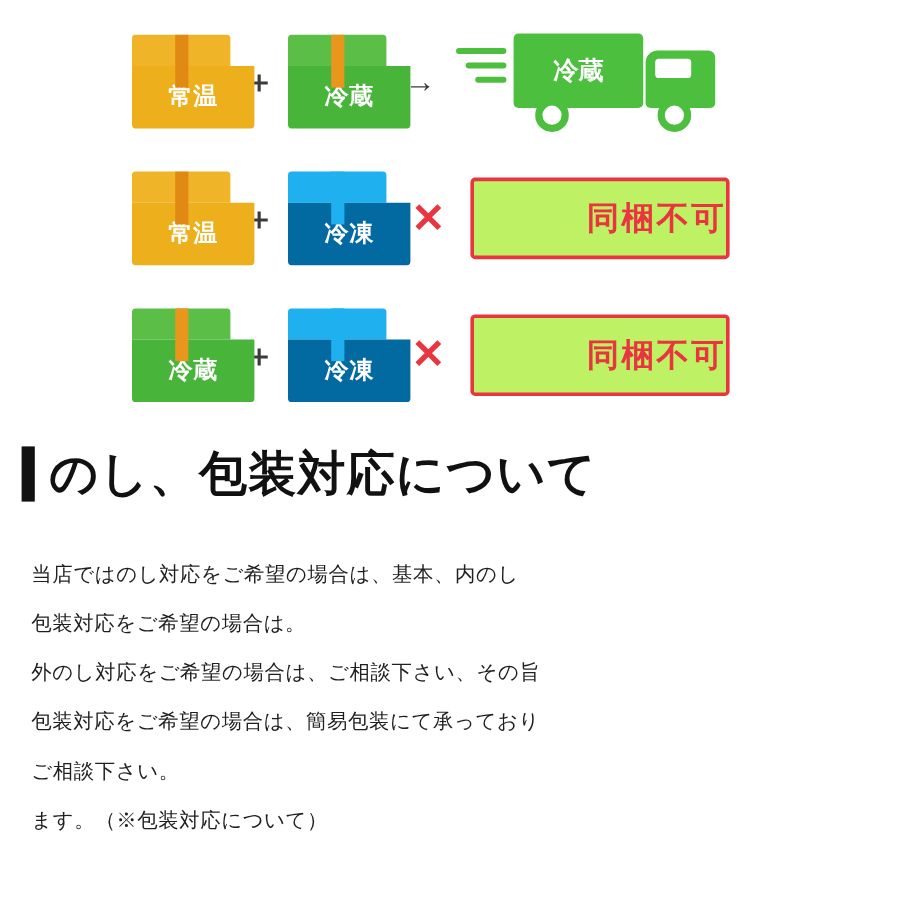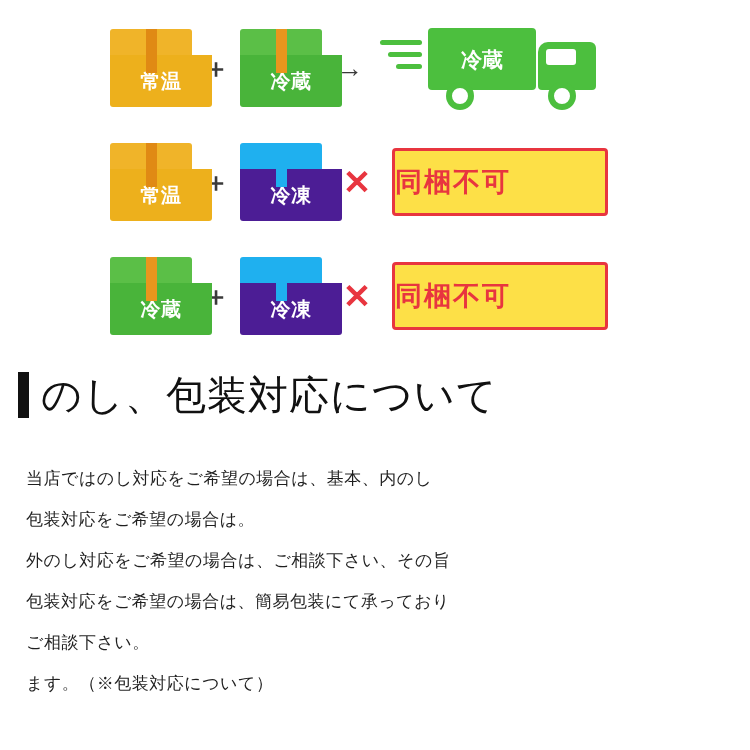--- a/index.html
+++ b/index.html
@@ -88,21 +88,21 @@
 
   .box.amb .lid  { background: #f0b429; }
   .box.amb .body { background: #edb01c; }
   .box.amb .tape { background: #e08a14; }
 
   .box.chill .lid  { background: #5bbf47; }
   .box.chill .body { background: #49b43a; }
   .box.chill .tape { background: #e9961d; }
 
   .box.frozen .lid  { background: #1fb0ef; }
-  .box.frozen .body { background: #4c1d95; }
+  .box.frozen .body { background: #0369a1; }
   .box.frozen .tape { background: #1fb0ef; }
 
   .plus {
     flex: 0 0 auto;
     width: 48px;
     text-align: center;
     font-size: 26px;
     font-weight: bold;
     color: #3a3a3a;
     line-height: 1;
@@ -204,22 +204,22 @@
 
   
   .ng-banner {
     flex: 0 0 auto;
     width: 210px;
     height: 62px;
     border: 3px solid #e8353f;
     border-radius: 4px;
     display: flex;
     align-items: center;
-    justify-content: flex-start;
-    background: #fde047;
+    justify-content: flex-end;
+    background: #bef264;
   }
   .ng-banner span {
     color: #e8353f;
     font-size: 27px;
     font-weight: bold;
     letter-spacing: 2px;
     line-height: 1;
   }
 
   
@@ -233,21 +233,21 @@
   .heading .bar {
     width: 11px;
     height: 46px;
     background: #111111;
     margin-right: 12px;
     flex: 0 0 auto;
   }
   .heading h1 {
     margin: 0;
     font-size: 40px;
-    font-weight: normal;
+    font-weight: bold;
     letter-spacing: 1px;
     color: #111111;
     line-height: 1;
     white-space: nowrap;
   }
 
   
   .body-text {
     position: absolute;
     left: 26px;

